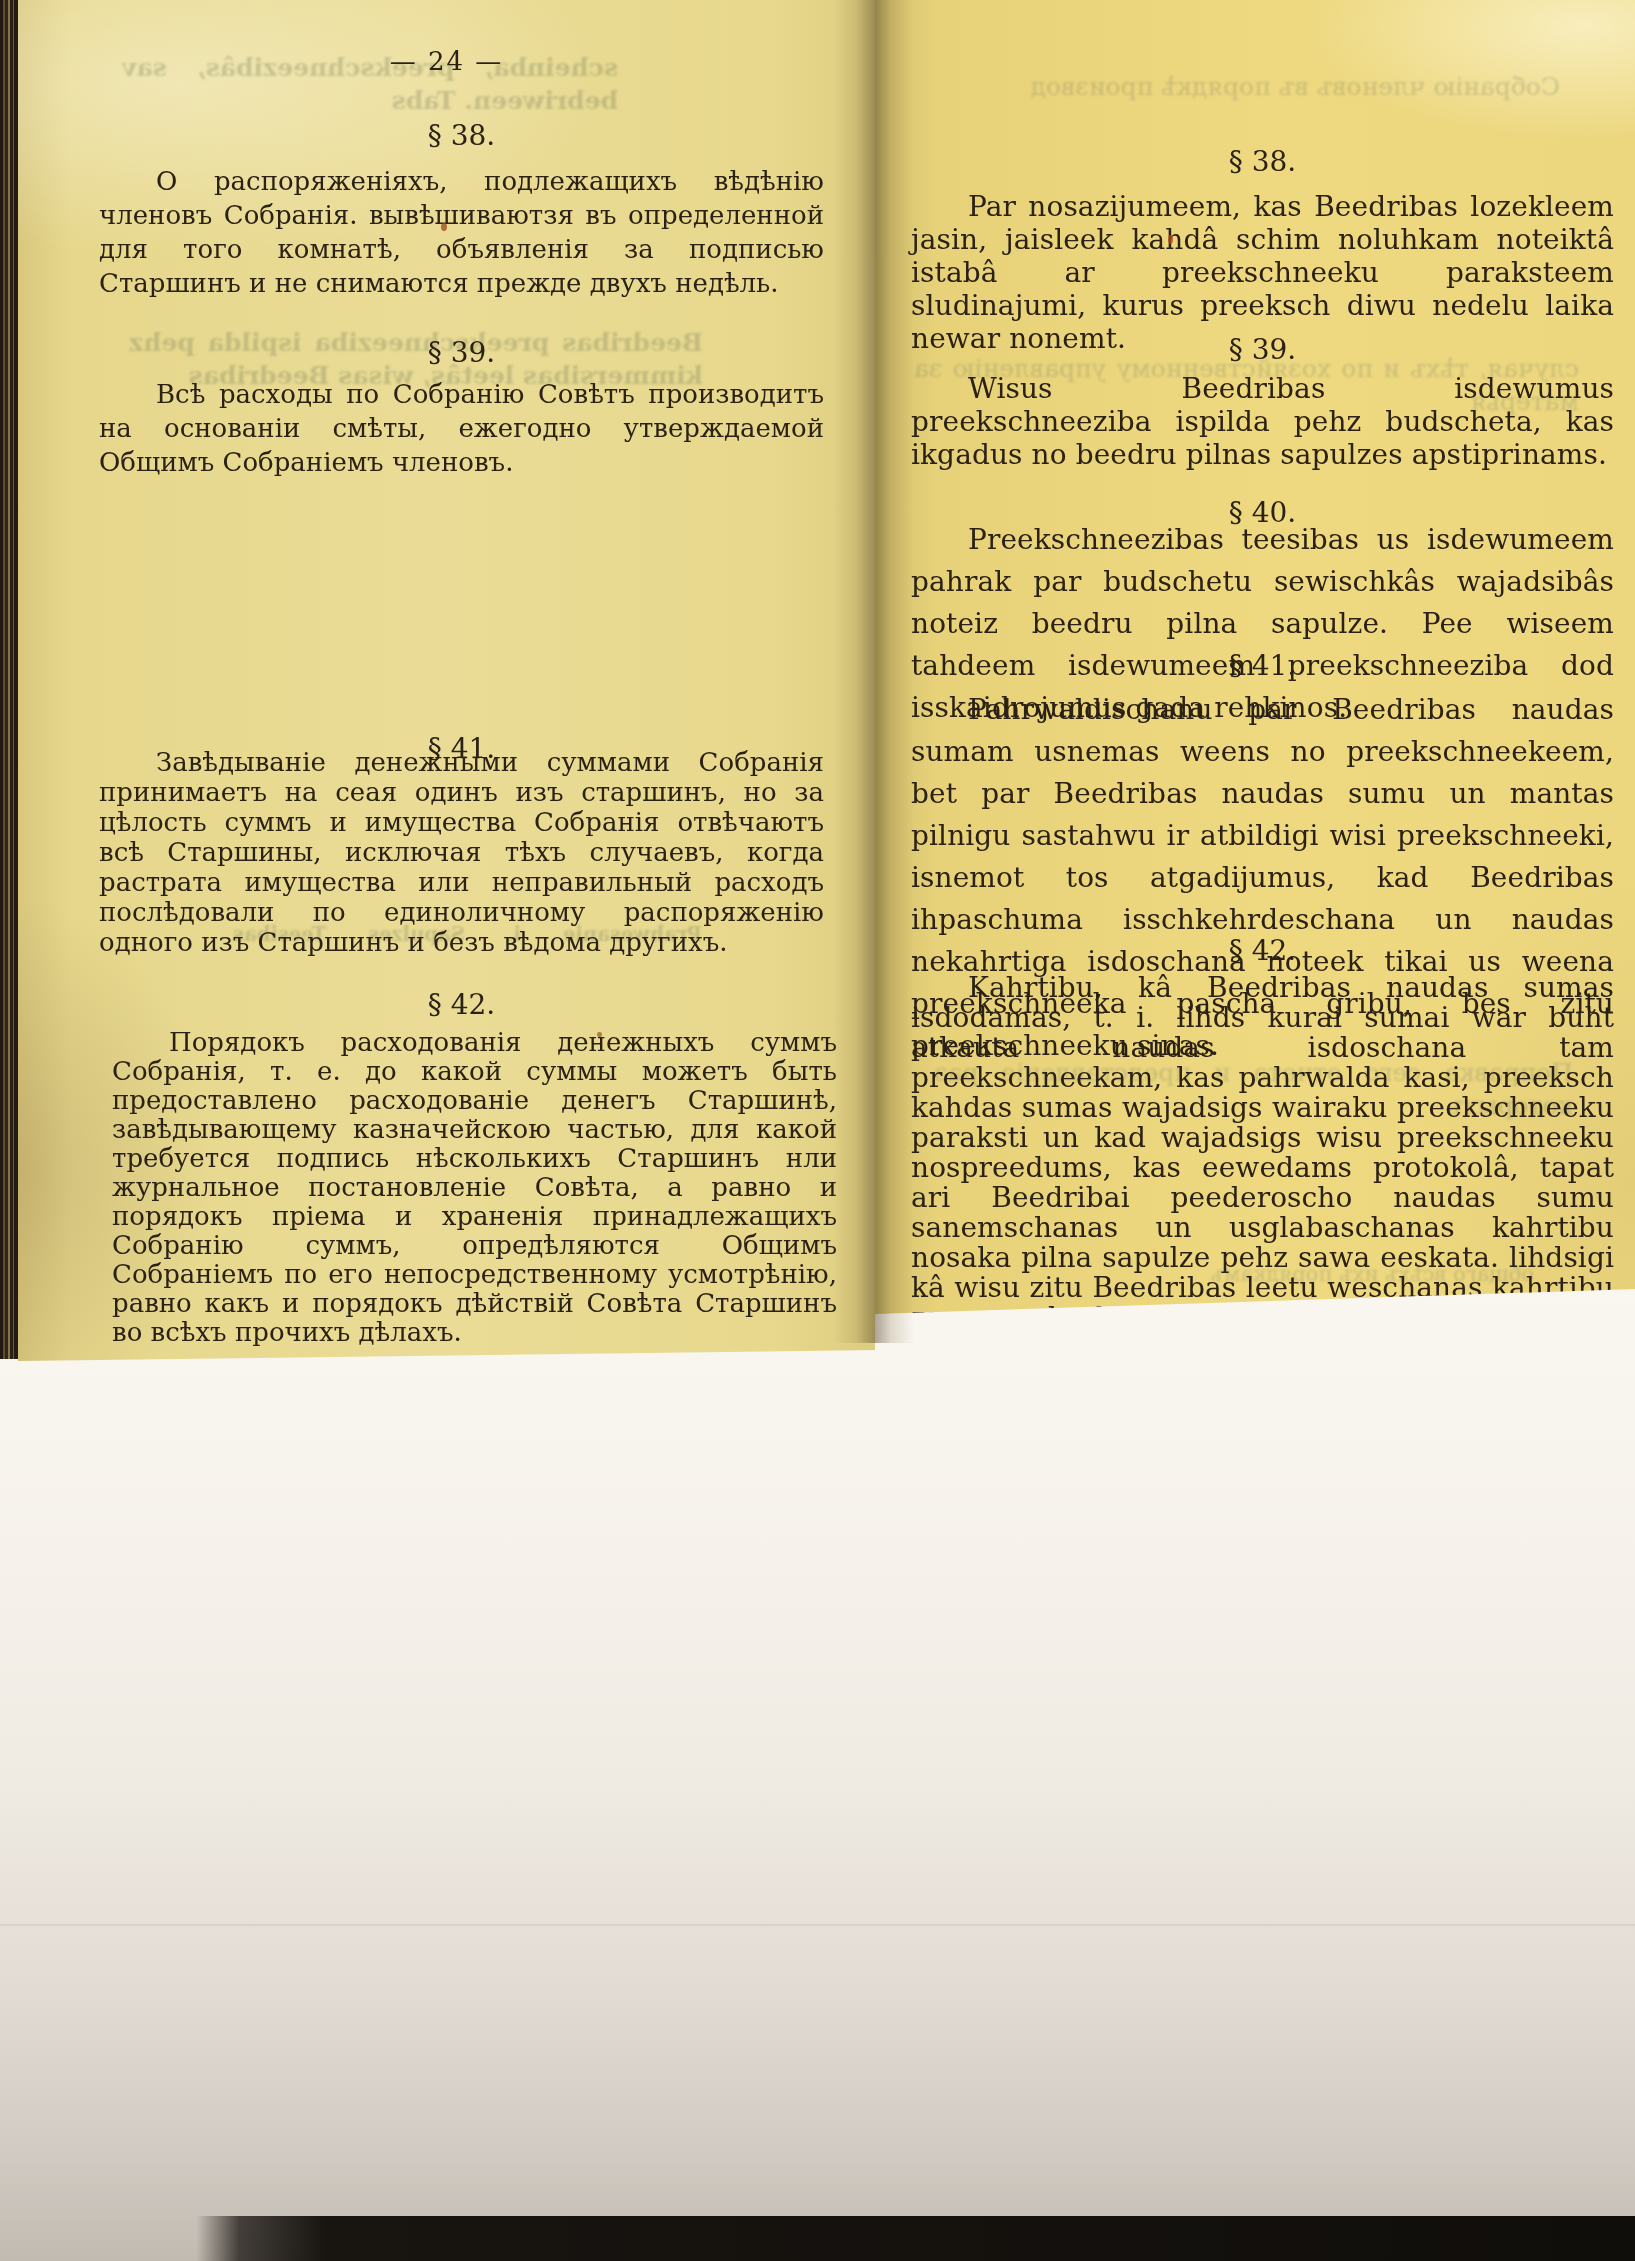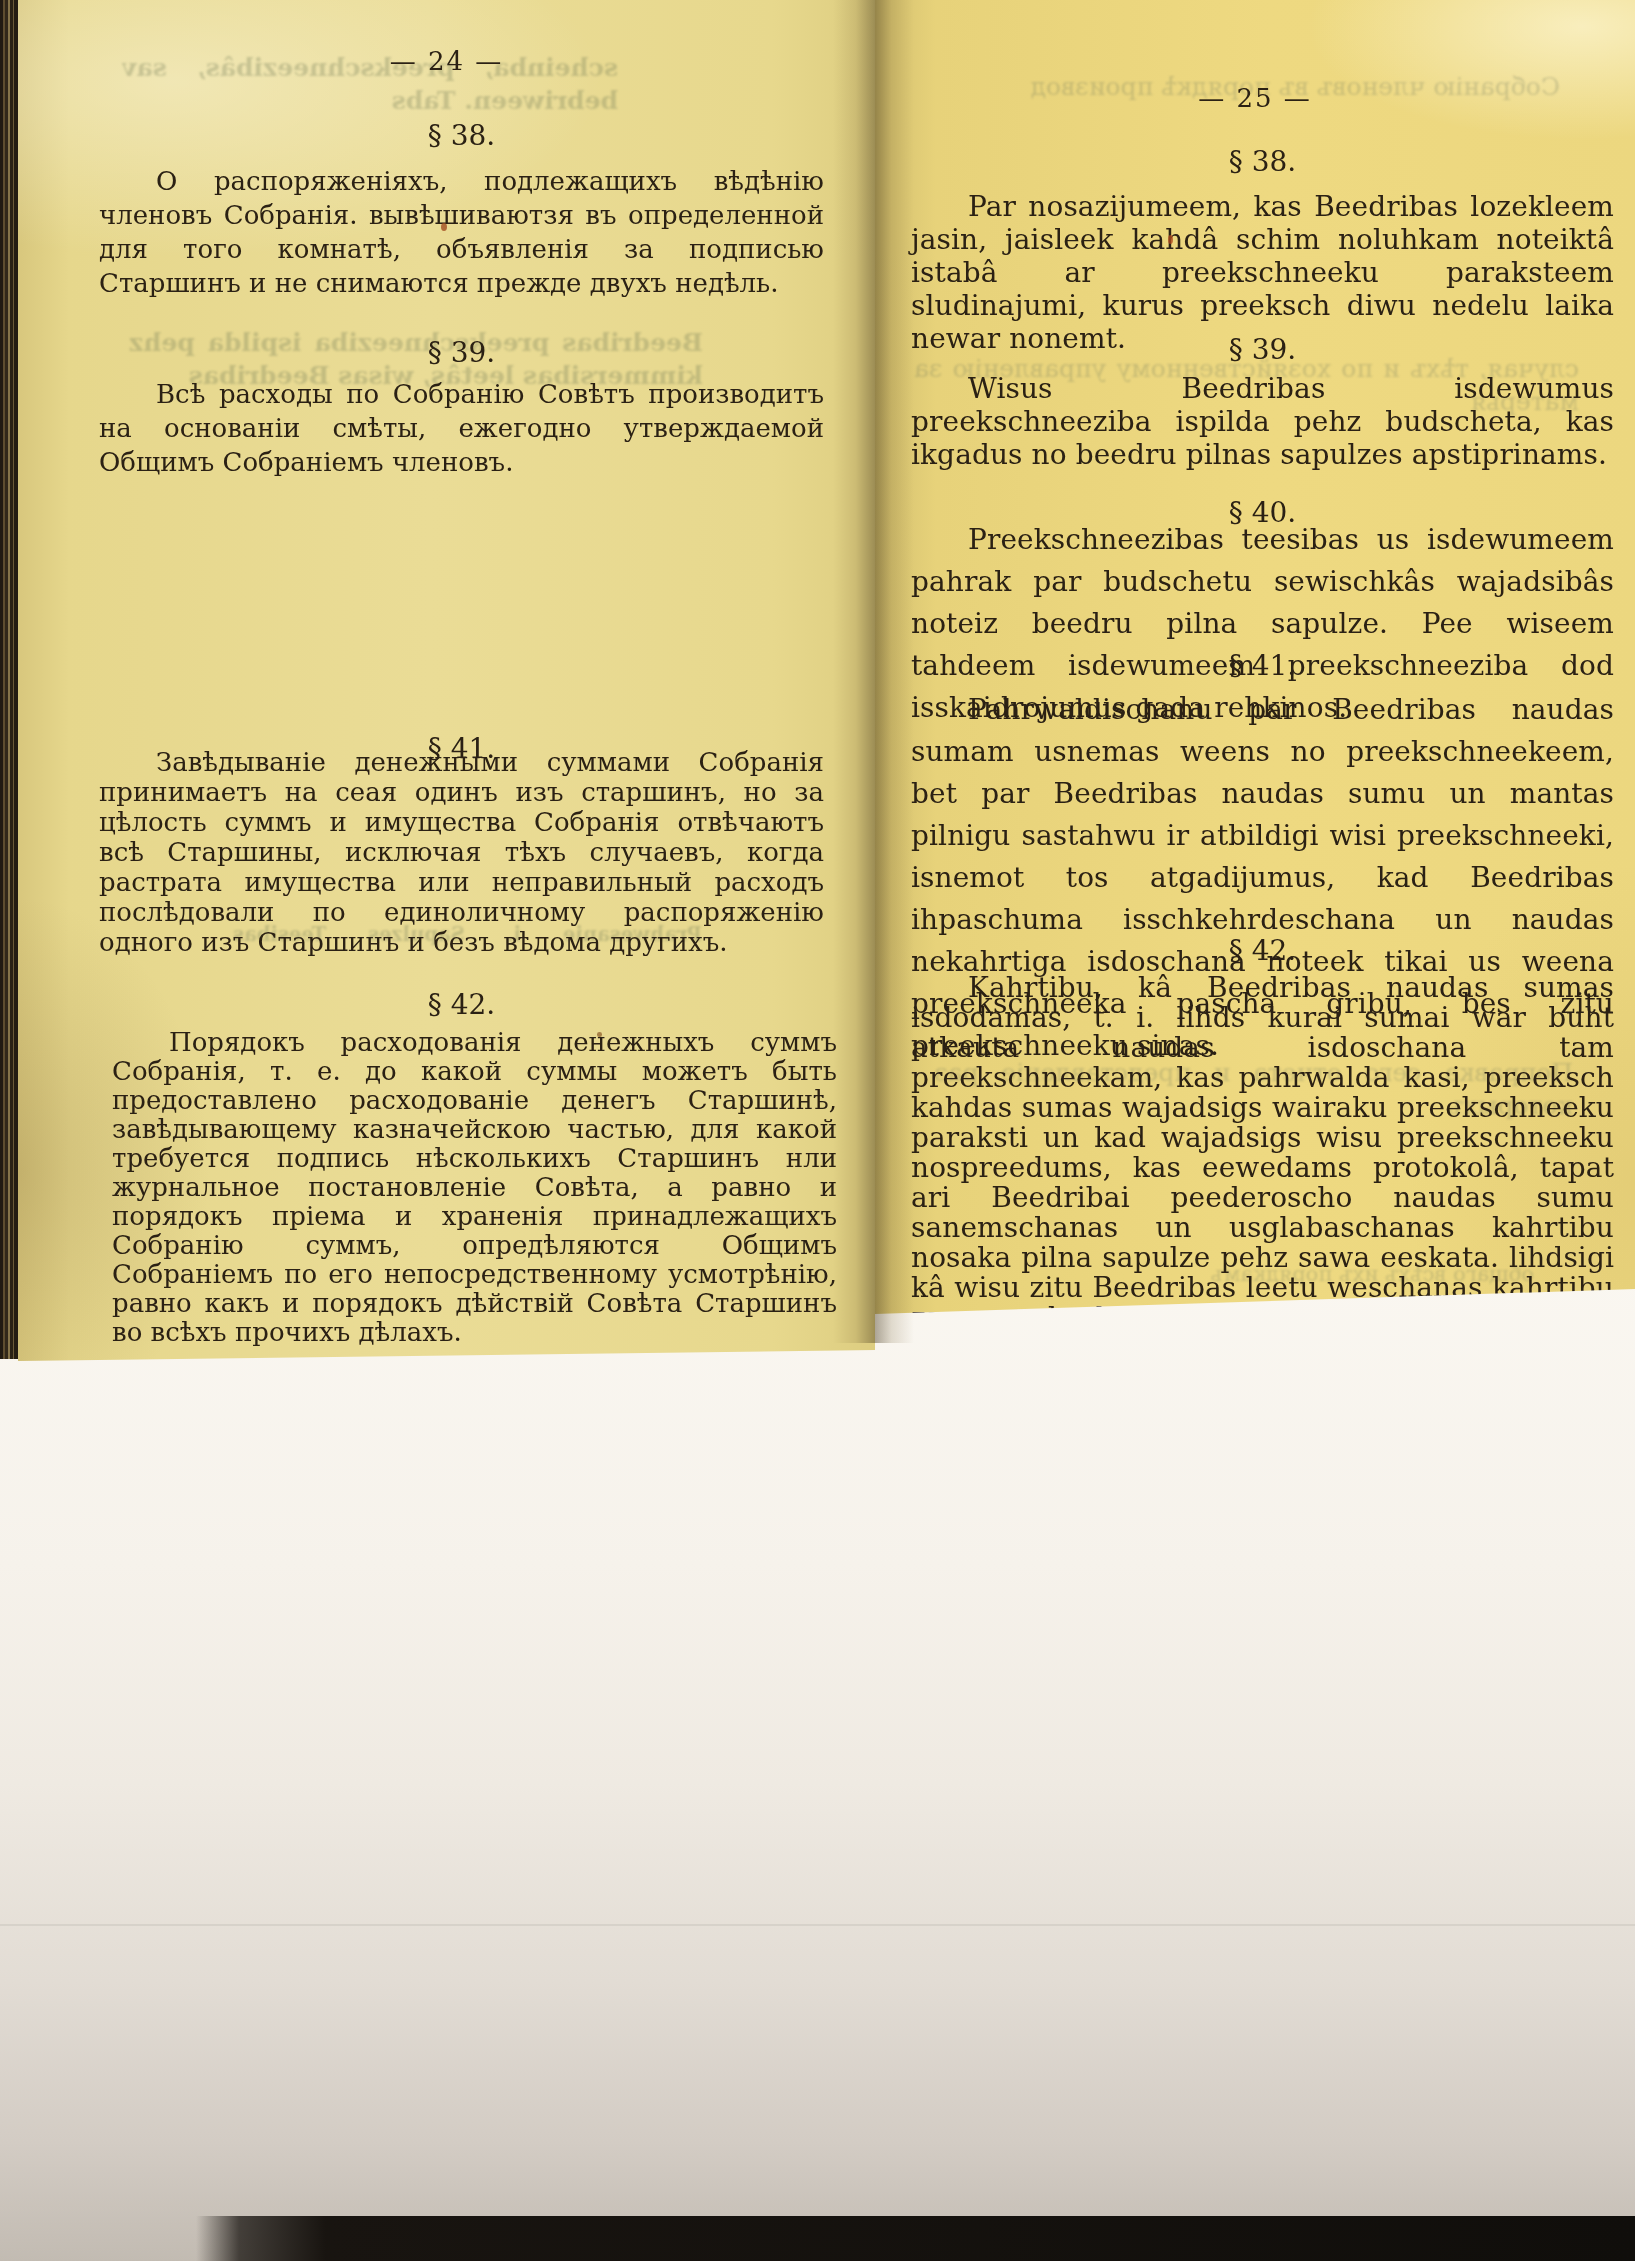--- a/index.html
+++ b/index.html
@@ -88,21 +88,20 @@
     <div class="speck" style="left:423px;top:223px;width:5.9px;height:7.8px;background:#a34f22;opacity:.8;"></div>
     <div class="speck" style="left:579px;top:1032px;width:4.6px;height:4.6px;background:#8a5a28;opacity:.7;"></div>
   </div>
 
   <div class="page page-right">
     <div class="ghost cyr" style="left:46px;top:70px;width:639px;height:98px;overflow:hidden;">Собранію членовъ въ порядкѣ производ</div>
     <div class="ghost cyr" style="left:39px;top:352px;width:665px;height:111px;overflow:hidden;">случая, тѣхъ и по хозяйственному управленію за матерья</div>
     <div class="ghost cyr" style="left:59px;top:1056px;width:639px;height:150px;overflow:hidden;">Поправка сего отчета и представленіе раз которыхъ</div>
     <div class="ghost cyr" style="left:163px;top:1258px;width:496px;height:39px;overflow:hidden;font-size:21px;">общаго всѣхъ ихъ порядкамъ</div>
 
-    <div class="page-number" style="top:83px;">— 25 —</div>
 
     <div class="sec-head rcol" style="top:145px;">§ 38.</div>
     <div class="para rcol rp lh50" style="top:190px;">Par nosazijumeem, kas Beedribas lozekleem jasin, jaisleek kahdâ schim noluhkam noteiktâ istabâ ar preekschneeku paraksteem sludinajumi, kurus preeksch diwu nedelu laika newar nonemt.</div>
 
     <div class="sec-head rcol" style="top:333px;">§ 39.</div>
     <div class="para rcol rp lh50" style="top:372px;">Wisus Beedribas isdewumus preekschneeziba ispilda pehz budscheta, kas ikgadus no beedru pilnas sapulzes apstiprinams.</div>
 
     <div class="sec-head rcol" style="top:496px;">§ 40.</div>
     <div class="para rcol rp lh47" style="top:519px;">Preekschneezibas teesibas us isdewumeem pahrak par budschetu sewischkâs wajadsibâs noteiz beedru pilna sapulze. Pee wiseem tahdeem isdewumeem preekschneeziba dod isskaidrojumus gada rehkinos.</div>
 

